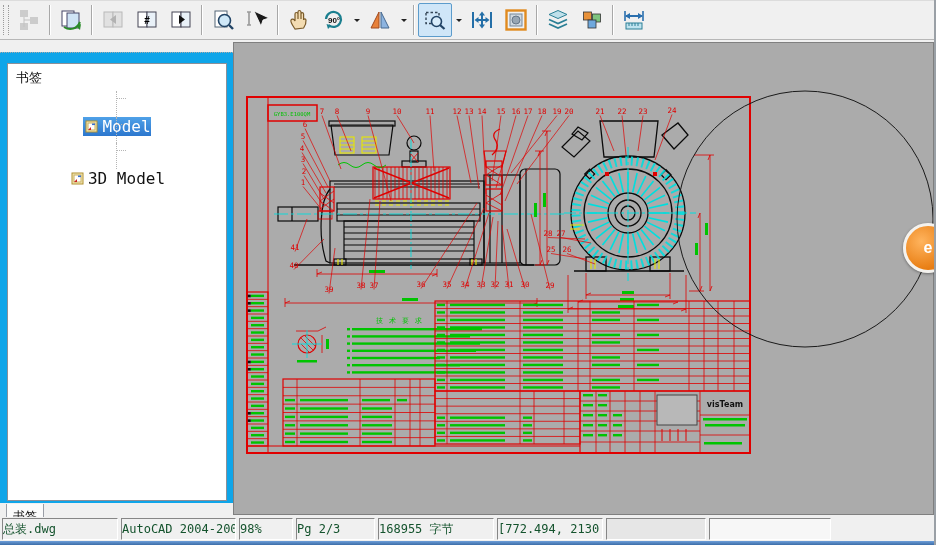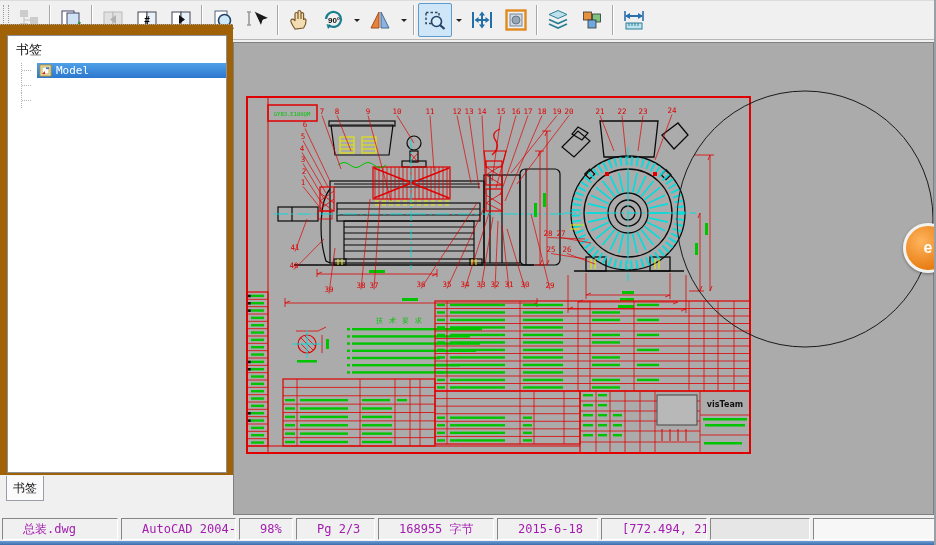--- a/index.html
+++ b/index.html
@@ -20,29 +20,29 @@
     border:1px solid transparent;border-radius:2px;flex:0 0 auto;
   }
   .tbtn svg{width:24px;height:24px;display:block;}
   .tbtn.disabled svg{filter:grayscale(1) opacity(.45);}
   .tbtn.selected{background:#cfe6f8;border-color:#5c9ccc;}
   .tdrop{width:13px;height:32px;display:flex;align-items:center;justify-content:center;flex:0 0 auto;}
   .tdrop:after{content:"";width:0;height:0;border:3.5px solid transparent;border-top-color:#222;margin-top:4px;}
   .tsep{width:1px;height:30px;background:#a8a8a8;border-right:1px solid #fff;margin:0 3px;flex:0 0 auto;}
   
   #side{
-    position:absolute;left:0;top:24px;width:233px;height:477px;background:#a16207;
+    position:absolute;left:0;top:52px;width:233px;height:477px;background:#0ea5e9;
     border-top:1px dotted #aaa;box-sizing:border-box;
   }
   #bm-panel{
     position:absolute;left:7px;top:10px;width:220px;height:438px;background:#fff;
     border:1px solid #8b8f98;box-sizing:border-box;overflow:hidden;
   }
   #bm-title{padding:5px 8px 4px;font-size:13px;color:#111;}
-  .trow{height:15px;display:flex;align-items:center;font-family:"DejaVu Sans Mono",monospace;font-size:11px;color:#111;position:relative;}
+  .trow{height:26px;display:flex;align-items:center;font-family:"DejaVu Sans Mono",monospace;font-size:16px;color:#111;position:relative;flex-direction:column;}
   .trow .gut{width:16px;height:100%;border-left:1px dotted #b5b5b5;margin-left:13px;box-sizing:border-box;position:relative;flex:0 0 auto;}
   .trow .gut:after{content:"";position:absolute;left:0;top:7px;width:9px;border-top:1px dotted #b5b5b5;}
   .trow.sel .lab-wrap{background:linear-gradient(#4fa1e8,#2c77ce);color:#fff;}
   .lab-wrap{display:flex;align-items:center;flex:1 1 auto;height:100%;padding-left:2px;}
   .ticon{width:13px;height:13px;margin-right:4px;flex:0 0 auto;}
   
   #side-tabs{position:absolute;left:0;top:450px;width:233px;height:27px;background:#f0f0f0;}
   #bm-tab{
     position:absolute;left:6px;top:1px;width:36px;height:24px;background:#fbfbfb;
     border:1px solid #9a9ea6;border-top:none;display:flex;align-items:center;justify-content:center;
@@ -61,22 +61,22 @@
     border:3px solid #f4f2ee;box-shadow:0 1px 3px rgba(0,0,0,.4);
     color:#fff;font-weight:bold;font-size:16px;display:flex;align-items:center;justify-content:center;
   }
   
   #statusbar{
     position:absolute;left:0;top:517px;width:936px;height:24px;background:#f0f0f0;
     display:flex;align-items:stretch;padding:1px 0 1px 2px;box-sizing:border-box;gap:3px;
   }
   .scell{
     border:1px solid;border-color:#868686 #fff #fff #868686;background:#f0f0f0;
-    font-family:"DejaVu Sans Mono",monospace;font-size:12px;color:#a21caf;
-    display:flex;align-items:center;padding:0 20px;box-sizing:border-box;
+    font-family:"DejaVu Sans Mono",monospace;font-size:12px;color:#14532d;
+    display:flex;align-items:center;padding:0 0;box-sizing:border-box;
     white-space:nowrap;overflow:hidden;flex:0 0 auto;
   }
   #bottom-edge{position:absolute;left:0;top:541px;width:936px;height:4px;
     background:linear-gradient(#6d9ed9,#3c6da8);}
 </style>
 </head>
 <body>
 
 <div id="toolbar">
   <div class="grip"></div>
@@ -220,20 +220,29 @@
               <rect x="7" y="3.5" width="3" height="1.6" fill="#3a6ecc"></rect>
             </svg>
             <span>Model</span>
           </span>
         </div>
         <div class="trow">
           <span class="gut"></span>
         </div>
         <div class="trow">
           <span class="gut"></span>
+          <span class="lab-wrap">
+            <svg class="ticon" viewBox="0 0 13 13">
+              <rect x="1" y="1" width="11" height="11" fill="#f5e9b8" stroke="#b09030"></rect>
+              <rect x="3" y="3" width="7" height="7" fill="#fff" stroke="#c8b060"></rect>
+              <path d="M3 10l3 -3v3z" fill="#cc2222"></path>
+              <rect x="7" y="3.5" width="3" height="1.6" fill="#3a6ecc"></rect>
+            </svg>
+            <span>3D Model</span>
+          </span>
         </div>
       </div>
   </div>
   <div id="side-tabs">
     <div id="bm-tab">书签</div>
   </div>
 </div>
 
 <div id="canvas">
   <svg id="cad" width="701" height="473" viewBox="0 0 701 473">
@@ -767,18 +776,17 @@
 </div>
 
 <div id="badge">e</div>
 
 <div id="statusbar">
     <div class="scell" style="width: 116px;">总装.dwg</div>
     <div class="scell" style="width: 115px;">AutoCAD 2004-2006</div>
     <div class="scell" style="width: 54px;">98%</div>
     <div class="scell" style="width: 79px;">Pg 2/3</div>
     <div class="scell" style="width: 116px;">168955 字节</div>
-    <div class="scell" style="width: 101px;">2015-6-18</div>
     <div class="scell" style="width: 106px;">[772.494, 2130.259</div>
     <div class="scell" style="width: 100px; background: rgb(230, 230, 230);"></div>
     <div class="scell" style="width: 122px; background: rgb(247, 247, 247);"></div>
   </div>
 <div id="bottom-edge"></div>
 
 </body></html>

